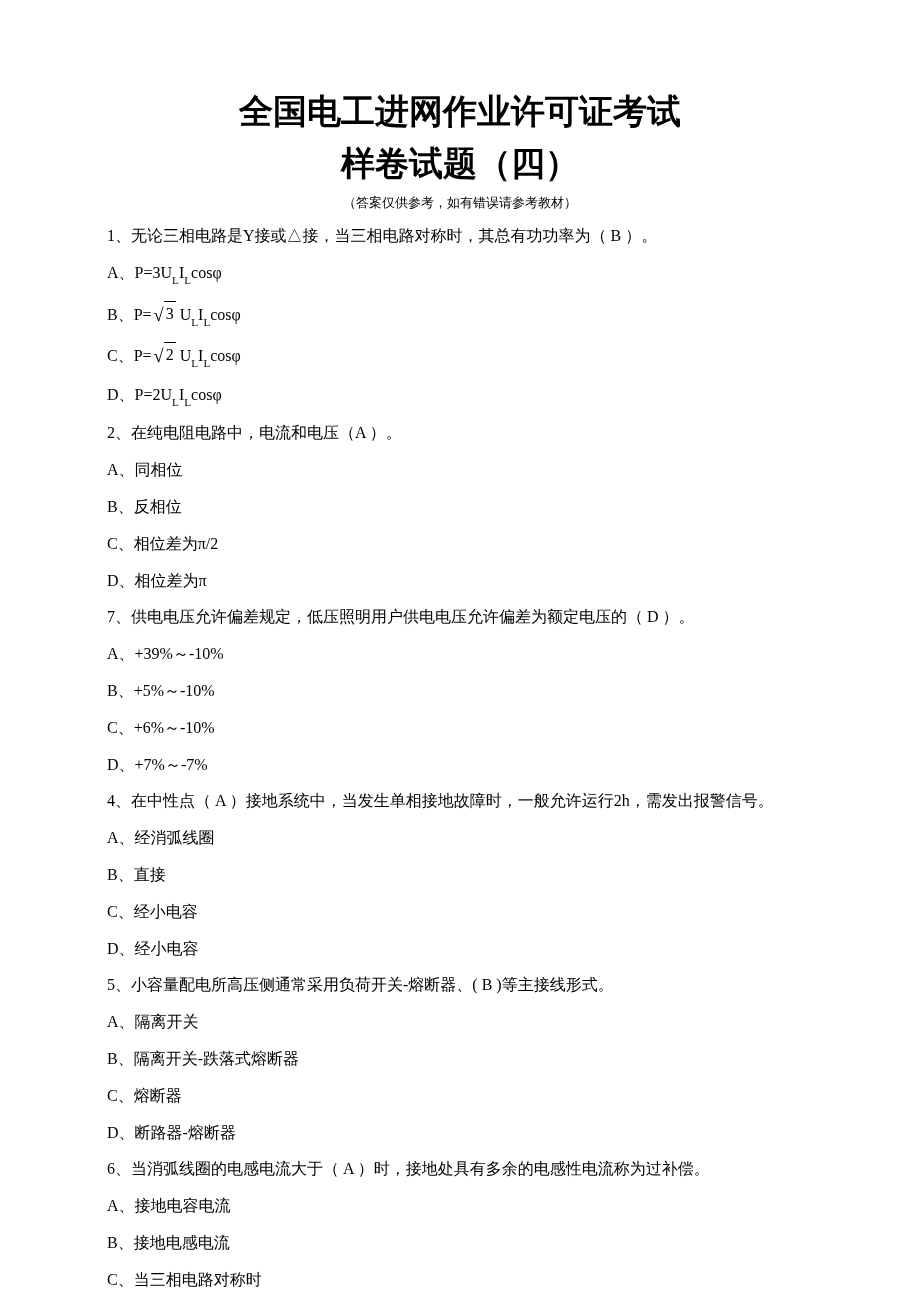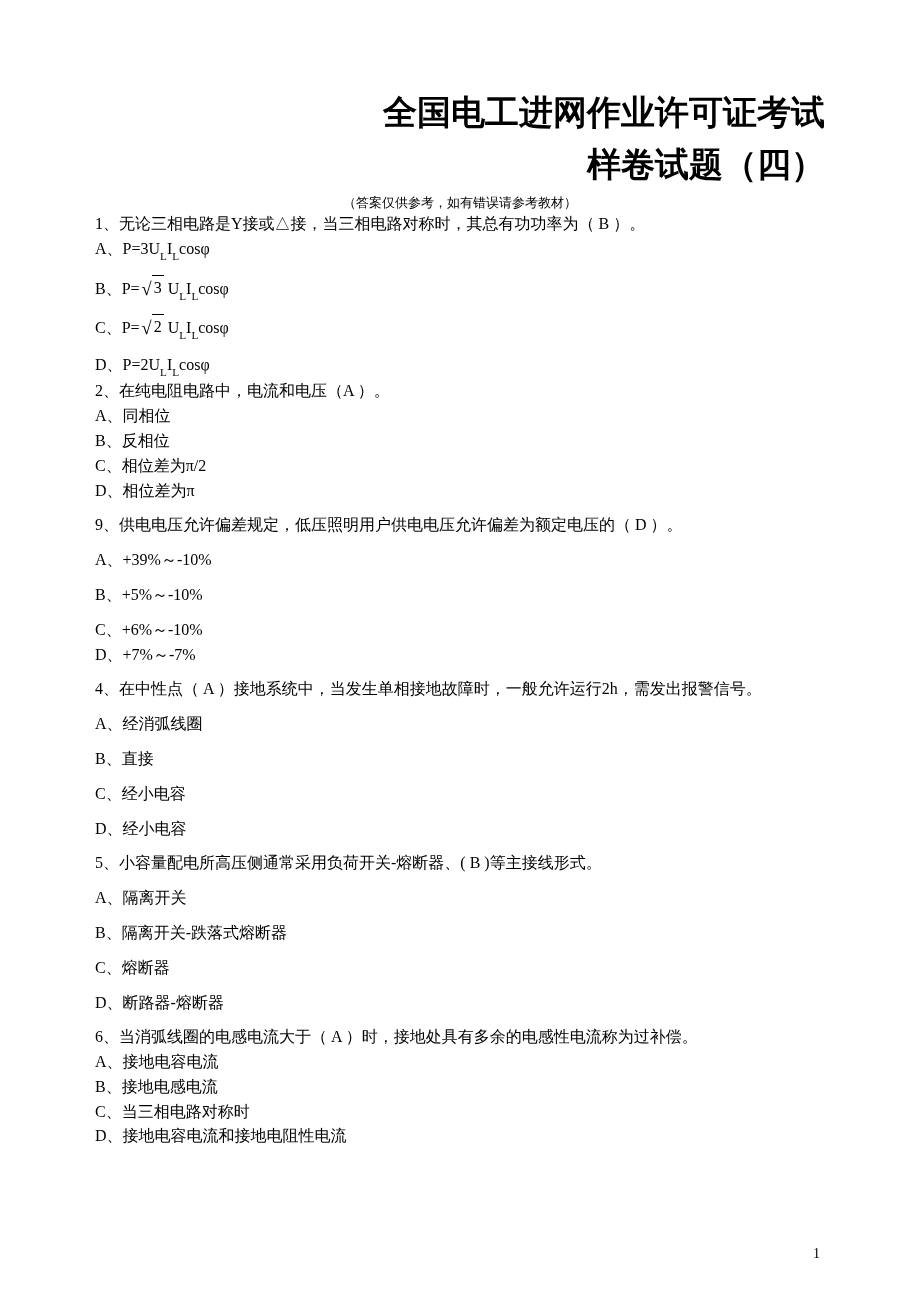--- a/index.html
+++ b/index.html
@@ -9,35 +9,35 @@
       margin: 0;
       padding: 90px 95px 40px 95px;
       box-sizing: border-box;
       font-family: "SimSun", "宋体", serif;
       font-size: 16px;
       color: #000;
       background: #fff;
       position: relative;
     }
     .title {
-      text-align: right;
+      text-align: center;
       font-size: 34px;
       font-weight: bold;
       line-height: 1.3;
       margin-bottom: 8px;
-      font-family: Liberation Sans, sans-serif;
+      font-family: Liberation Serif, serif;
     }
     .subtitle-note {
       text-align: center;
       font-size: 13px;
-      margin-bottom: 0;
+      margin-bottom: 7px;
     }
     .line {
       line-height: 1.55;
-      margin: 0;
+      margin: 12px;
       padding: 0;
     }
     .line.spaced {
       margin-bottom: 10px;
     }
     .line.gap-top {
       margin-top: 10px;
     }
     .sub {
       font-size: 0.7em;
@@ -91,21 +91,21 @@
 <p class="line">
   <span>D、P=2U</span><span class="sub">L</span><span>I</span><span class="sub">L</span><span>cosφ</span>
 </p>
 
 <p class="line">2、在纯电阻电路中，电流和电压（A   ）。</p>
 <p class="line">A、同相位</p>
 <p class="line">B、反相位</p>
 <p class="line">C、相位差为π/2</p>
 <p class="line">D、相位差为π</p>
 
-<p class="line spaced gap-top">9、供电电压允许偏差规定，低压照明用户供电电压允许偏差为额定电压的（  D  ）。</p>
+<p class="line spaced gap-top">7、供电电压允许偏差规定，低压照明用户供电电压允许偏差为额定电压的（  D  ）。</p>
 <p class="line spaced">A、+39%～-10%</p>
 <p class="line spaced">B、+5%～-10%</p>
 <p class="line">C、+6%～-10%</p>
 <p class="line">D、+7%～-7%</p>
 
 <p class="line spaced gap-top">4、在中性点（  A  ）接地系统中，当发生单相接地故障时，一般允许运行2h，需发出报警信号。</p>
 <p class="line spaced">A、经消弧线圈</p>
 <p class="line spaced">B、直接</p>
 <p class="line spaced">C、经小电容</p>
 <p class="line spaced">D、经小电容</p>

